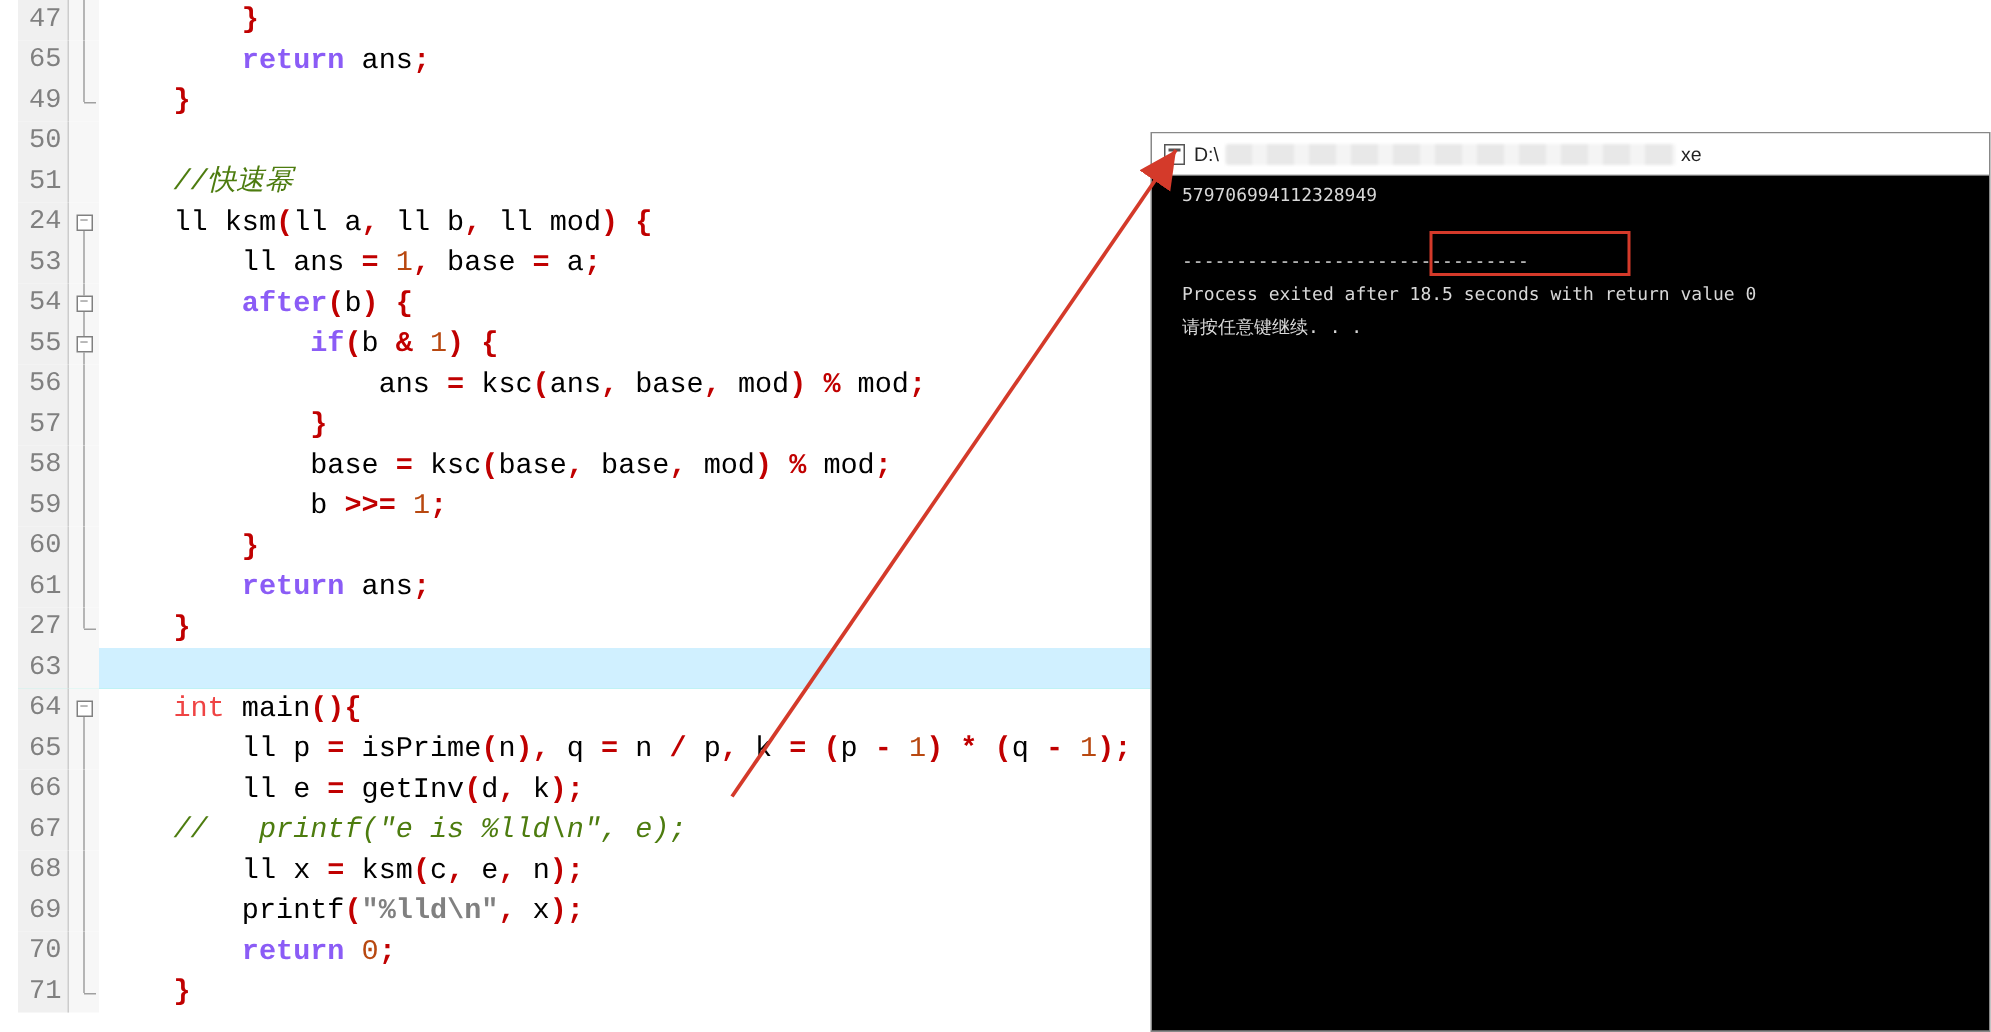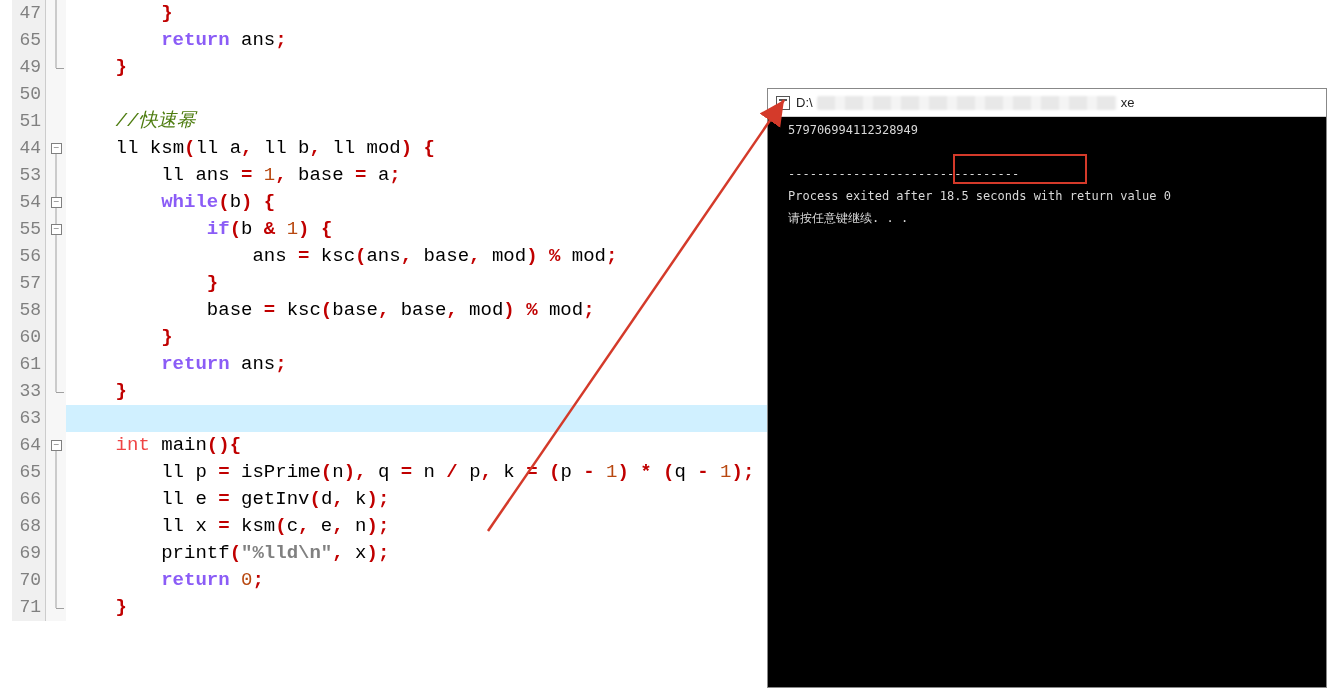--- a/index.html
+++ b/index.html
@@ -38,34 +38,36 @@
 </style>
 </head>
 <body>
 
 <div class="editor">
     <div class="line"><div class="gutter">47</div><div class="fold"><div class="v vfull"></div></div><div class="code"><span>        </span><span class="br">}</span></div></div>
     <div class="line"><div class="gutter">65</div><div class="fold"><div class="v vfull"></div></div><div class="code"><span>        </span><span class="kw">return</span><span> ans</span><span class="br">;</span></div></div>
     <div class="line"><div class="gutter">49</div><div class="fold"><div class="v vtop"></div><div class="corner"></div></div><div class="code"><span>    </span><span class="br">}</span></div></div>
     <div class="line"><div class="gutter">50</div><div class="fold"></div><div class="code"></div></div>
     <div class="line"><div class="gutter">51</div><div class="fold"></div><div class="code"><span>    </span><span class="cm">//快速幂</span></div></div>
-    <div class="line"><div class="gutter">44</div><div class="fold"><div class="v vbot"></div><div class="box">−</div></div><div class="code"><span>    ll </span><span class="func">ksm</span><span class="br">(</span><span>ll a</span><span class="br">,</span><span> ll b</span><span class="br">,</span><span> ll mod</span><span class="br">)</span><span> </span><span class="br">{</span></div></div>
+    <div class="line"><div class="gutter">24</div><div class="fold"><div class="v vbot"></div><div class="box">−</div></div><div class="code"><span>    ll </span><span class="func">ksm</span><span class="br">(</span><span>ll a</span><span class="br">,</span><span> ll b</span><span class="br">,</span><span> ll mod</span><span class="br">)</span><span> </span><span class="br">{</span></div></div>
     <div class="line"><div class="gutter">53</div><div class="fold"><div class="v vfull"></div></div><div class="code"><span>        ll ans </span><span class="op">=</span><span> </span><span class="num">1</span><span class="br">,</span><span> base </span><span class="op">=</span><span> a</span><span class="br">;</span></div></div>
-    <div class="line"><div class="gutter">54</div><div class="fold"><div class="v vfull"></div><div class="box">−</div></div><div class="code"><span>        </span><span class="kw">while</span><span class="br">(</span><span>b</span><span class="br">)</span><span> </span><span class="br">{</span></div></div>
+    <div class="line"><div class="gutter">54</div><div class="fold"><div class="v vfull"></div><div class="box">−</div></div><div class="code"><span>        </span><span class="kw">after</span><span class="br">(</span><span>b</span><span class="br">)</span><span> </span><span class="br">{</span></div></div>
     <div class="line"><div class="gutter">55</div><div class="fold"><div class="v vfull"></div><div class="box">−</div></div><div class="code"><span>            </span><span class="kw">if</span><span class="br">(</span><span>b </span><span class="op">&amp;</span><span> </span><span class="num">1</span><span class="br">)</span><span> </span><span class="br">{</span></div></div>
     <div class="line"><div class="gutter">56</div><div class="fold"><div class="v vfull"></div></div><div class="code"><span>                ans </span><span class="op">=</span><span> ksc</span><span class="br">(</span><span>ans</span><span class="br">,</span><span> base</span><span class="br">,</span><span> mod</span><span class="br">)</span><span> </span><span class="op">%</span><span> mod</span><span class="br">;</span></div></div>
     <div class="line"><div class="gutter">57</div><div class="fold"><div class="v vfull"></div></div><div class="code"><span>            </span><span class="br">}</span></div></div>
     <div class="line"><div class="gutter">58</div><div class="fold"><div class="v vfull"></div></div><div class="code"><span>            base </span><span class="op">=</span><span> ksc</span><span class="br">(</span><span>base</span><span class="br">,</span><span> base</span><span class="br">,</span><span> mod</span><span class="br">)</span><span> </span><span class="op">%</span><span> mod</span><span class="br">;</span></div></div>
+    <div class="line"><div class="gutter">59</div><div class="fold"><div class="v vfull"></div></div><div class="code"><span>            b </span><span class="op">&gt;&gt;=</span><span> </span><span class="num">1</span><span class="br">;</span></div></div>
     <div class="line"><div class="gutter">60</div><div class="fold"><div class="v vfull"></div></div><div class="code"><span>        </span><span class="br">}</span></div></div>
     <div class="line"><div class="gutter">61</div><div class="fold"><div class="v vfull"></div></div><div class="code"><span>        </span><span class="kw">return</span><span> ans</span><span class="br">;</span></div></div>
-    <div class="line"><div class="gutter">33</div><div class="fold"><div class="v vtop"></div><div class="corner"></div></div><div class="code"><span>    </span><span class="br">}</span></div></div>
+    <div class="line"><div class="gutter">27</div><div class="fold"><div class="v vtop"></div><div class="corner"></div></div><div class="code"><span>    </span><span class="br">}</span></div></div>
     <div class="line hl"><div class="gutter">63</div><div class="fold"></div><div class="code"></div></div>
     <div class="line"><div class="gutter">64</div><div class="fold"><div class="v vbot"></div><div class="box">−</div></div><div class="code"><span>    </span><span class="type">int</span><span> </span><span class="func">main</span><span class="br">(){</span></div></div>
     <div class="line"><div class="gutter">65</div><div class="fold"><div class="v vfull"></div></div><div class="code"><span>        ll p </span><span class="op">=</span><span> isPrime</span><span class="br">(</span><span>n</span><span class="br">)</span><span class="br">,</span><span> q </span><span class="op">=</span><span> n </span><span class="op">/</span><span> p</span><span class="br">,</span><span> k </span><span class="op">=</span><span> </span><span class="br">(</span><span>p </span><span class="op">-</span><span> </span><span class="num">1</span><span class="br">)</span><span> </span><span class="op">*</span><span> </span><span class="br">(</span><span>q </span><span class="op">-</span><span> </span><span class="num">1</span><span class="br">)</span><span class="br">;</span></div></div>
     <div class="line"><div class="gutter">66</div><div class="fold"><div class="v vfull"></div></div><div class="code"><span>        ll e </span><span class="op">=</span><span> getInv</span><span class="br">(</span><span>d</span><span class="br">,</span><span> k</span><span class="br">)</span><span class="br">;</span></div></div>
+    <div class="line"><div class="gutter">67</div><div class="fold"><div class="v vfull"></div></div><div class="code"><span>    </span><span class="cm">//   printf("e is %lld\n", e);</span></div></div>
     <div class="line"><div class="gutter">68</div><div class="fold"><div class="v vfull"></div></div><div class="code"><span>        ll x </span><span class="op">=</span><span> ksm</span><span class="br">(</span><span>c</span><span class="br">,</span><span> e</span><span class="br">,</span><span> n</span><span class="br">)</span><span class="br">;</span></div></div>
     <div class="line"><div class="gutter">69</div><div class="fold"><div class="v vfull"></div></div><div class="code"><span>        </span><span class="func">printf</span><span class="br">(</span><span class="str">"%lld\n"</span><span class="br">,</span><span> x</span><span class="br">)</span><span class="br">;</span></div></div>
     <div class="line"><div class="gutter">70</div><div class="fold"><div class="v vfull"></div></div><div class="code"><span>        </span><span class="kw">return</span><span> </span><span class="num">0</span><span class="br">;</span></div></div>
     <div class="line"><div class="gutter">71</div><div class="fold"><div class="v vtop"></div><div class="corner"></div></div><div class="code"><span>    </span><span class="br">}</span></div></div>
   </div>
 
 <div class="term">
   <div class="term-title">
     <span class="ticon"></span>
     <span>D:\</span>

